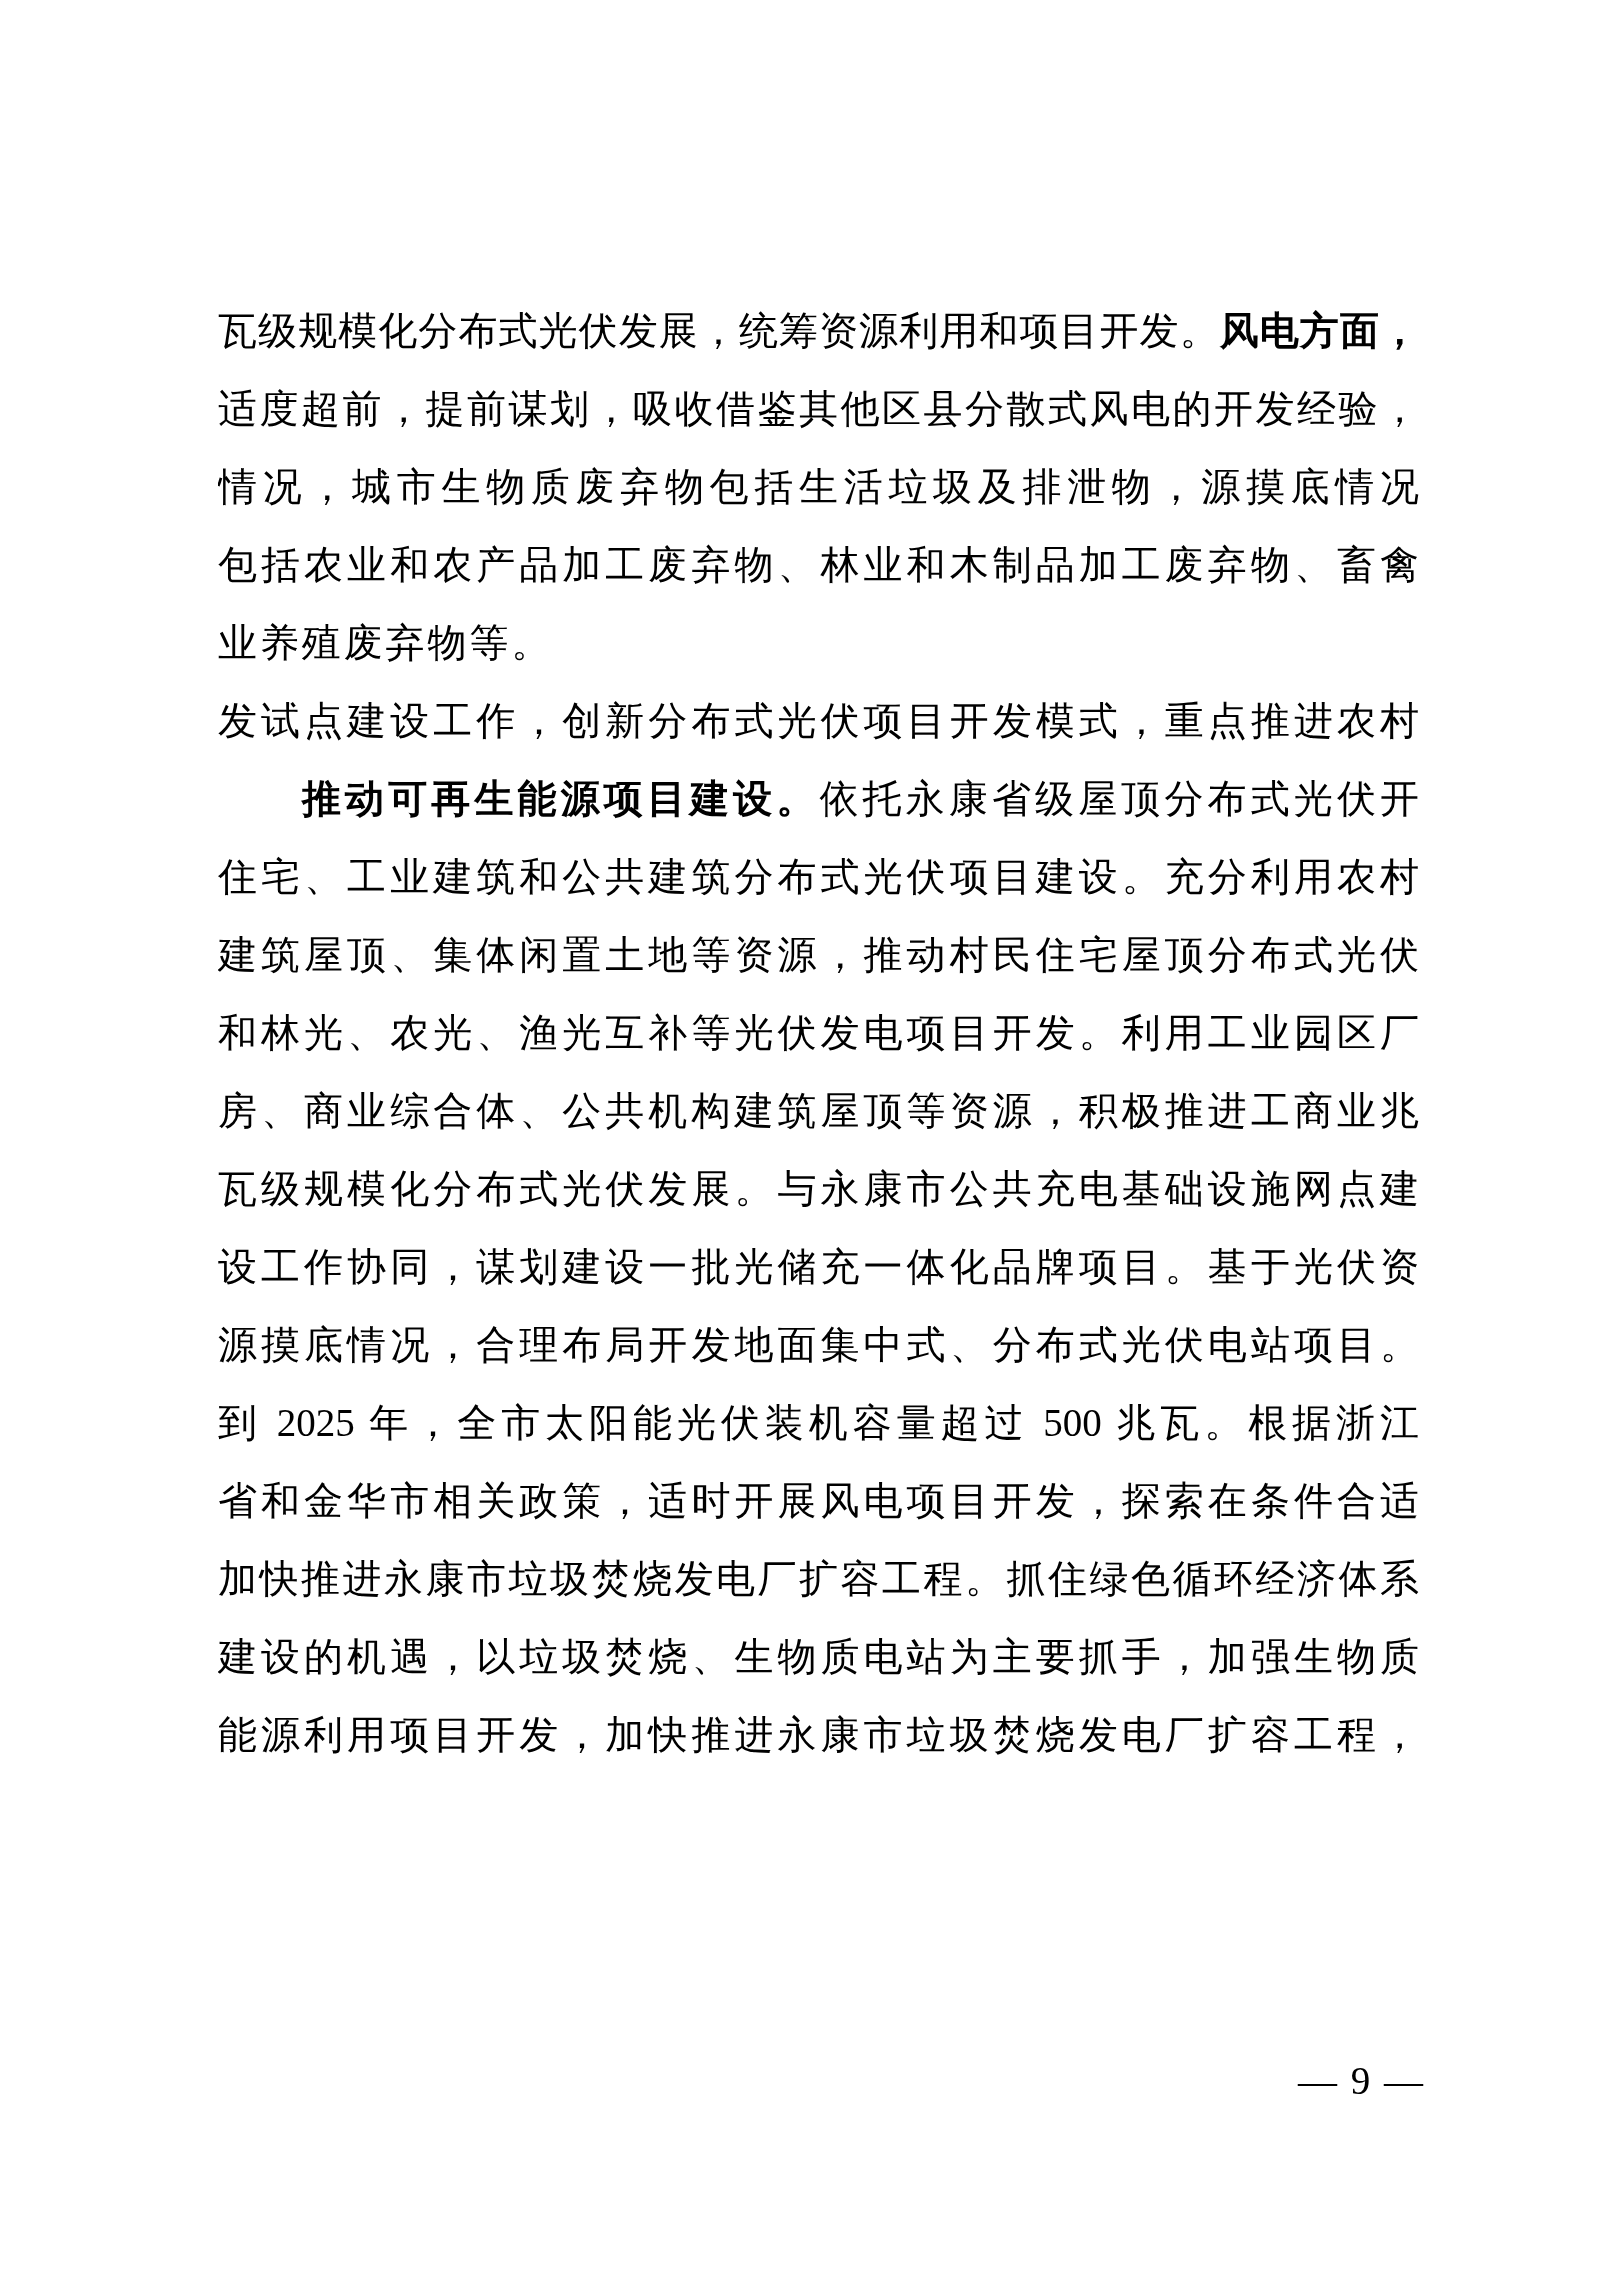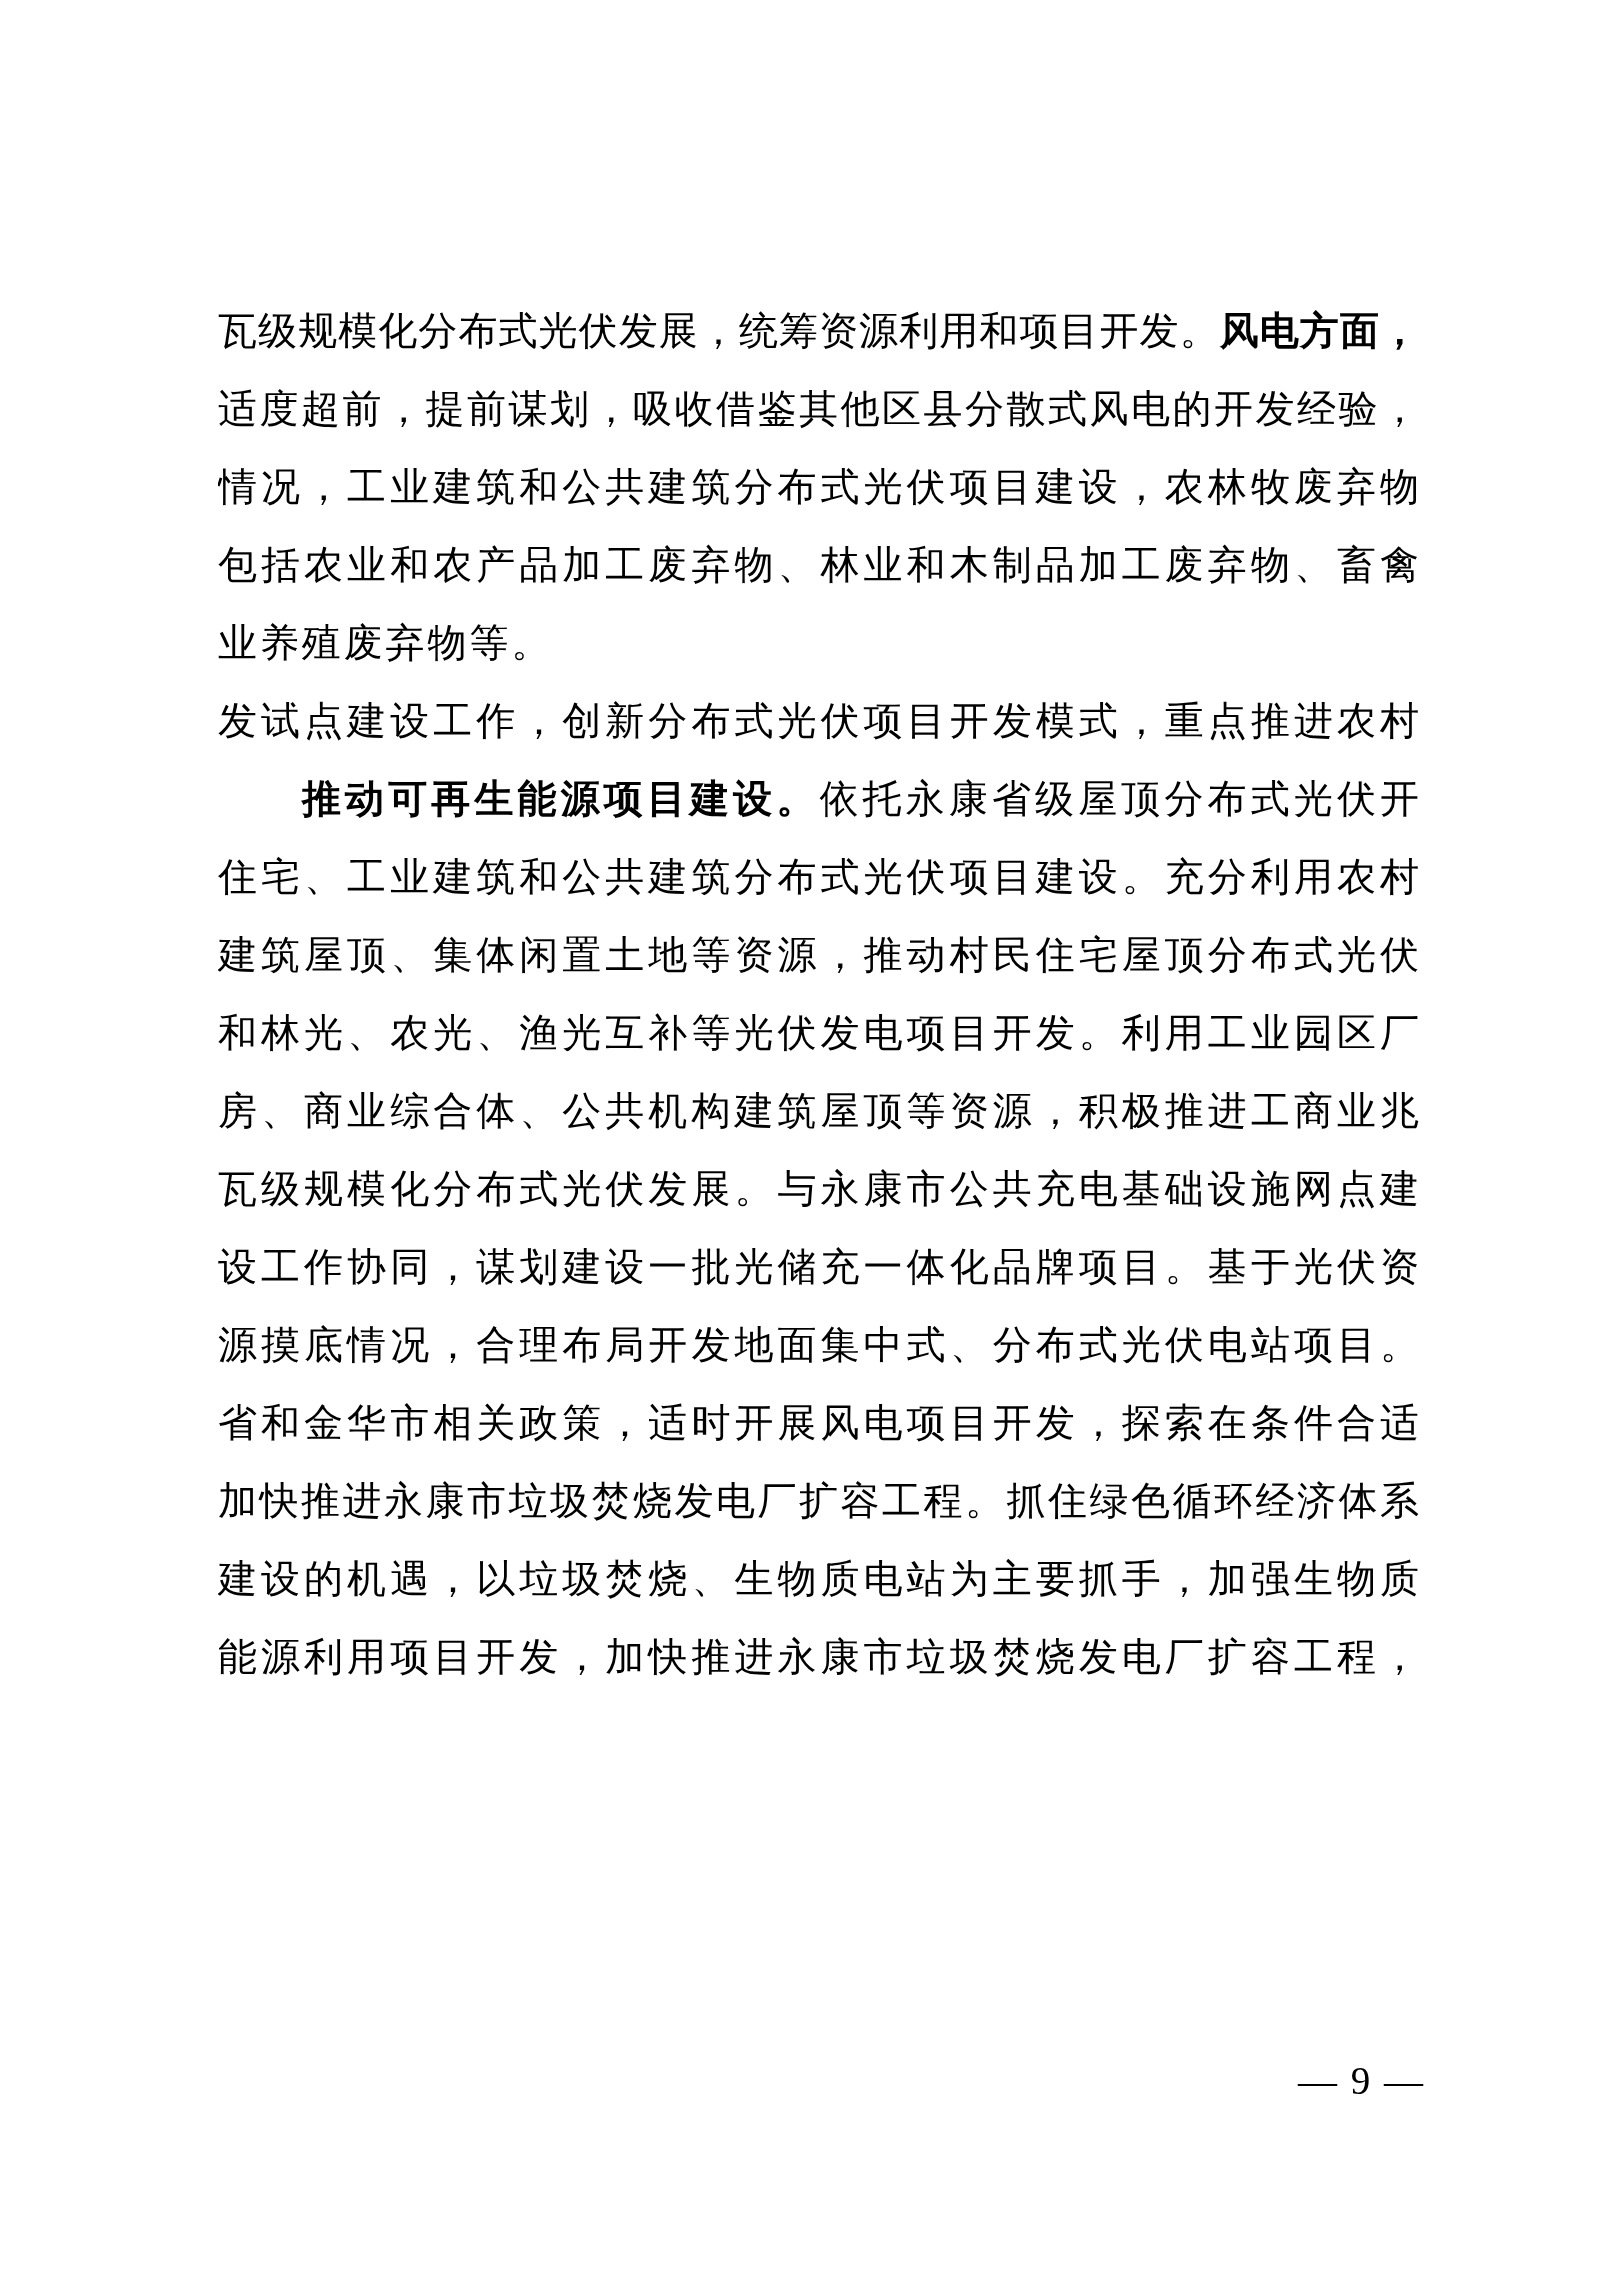--- a/index.html
+++ b/index.html
@@ -60,32 +60,33 @@
     font-family: "Liberation Serif", "DejaVu Serif", serif;
   }
 </style>
 </head>
 <body>
 
 <div class="page">
   <div class="text-block">
       <div class="line"><span class="seg">瓦级规模化分布式光伏发展，统筹资源利用和项目开发。</span><span class="seg bold">风电方面，</span></div>
       <div class="line"><span class="seg">适度超前，提前谋划，吸收借鉴其他区县分散式风电的开发经验，</span></div>
-      <div class="line"><span class="seg">情况，工业建筑和公共建筑分布式光伏项目建设，农林牧废弃物</span></div>
+      <div class="line"><span class="seg">情况，城市生物质废弃物包括生活垃圾及排泄物，源摸底情况</span></div>
       <div class="line"><span class="seg">包括农业和农产品加工废弃物、林业和木制品加工废弃物、畜禽</span></div>
       <div class="line no-justify"><span class="seg">业养殖废弃物等。</span></div>
       <div class="line"><span class="seg">发试点建设工作，创新分布式光伏项目开发模式，重点推进农村</span></div>
       <div class="line indent"><span class="seg bold">推动可再生能源项目建设。</span><span class="seg">依托永康省级屋顶分布式光伏开</span></div>
       <div class="line"><span class="seg">住宅、工业建筑和公共建筑分布式光伏项目建设。充分利用农村</span></div>
       <div class="line"><span class="seg">建筑屋顶、集体闲置土地等资源，推动村民住宅屋顶分布式光伏</span></div>
       <div class="line"><span class="seg">和林光、农光、渔光互补等光伏发电项目开发。利用工业园区厂</span></div>
       <div class="line"><span class="seg">房、商业综合体、公共机构建筑屋顶等资源，积极推进工商业兆</span></div>
       <div class="line"><span class="seg">瓦级规模化分布式光伏发展。与永康市公共充电基础设施网点建</span></div>
       <div class="line"><span class="seg">设工作协同，谋划建设一批光储充一体化品牌项目。基于光伏资</span></div>
       <div class="line"><span class="seg">源摸底情况，合理布局开发地面集中式、分布式光伏电站项目。</span></div>
+      <div class="line"><span class="seg">到 2025 年，全市太阳能光伏装机容量超过 500 兆瓦。根据浙江</span></div>
       <div class="line"><span class="seg">省和金华市相关政策，适时开展风电项目开发，探索在条件合适</span></div>
       <div class="line"><span class="seg">加快推进永康市垃圾焚烧发电厂扩容工程。抓住绿色循环经济体系</span></div>
       <div class="line"><span class="seg">建设的机遇，以垃圾焚烧、生物质电站为主要抓手，加强生物质</span></div>
       <div class="line"><span class="seg">能源利用项目开发，加快推进永康市垃圾焚烧发电厂扩容工程，</span></div>
     </div>
   <div class="page-number">— 9 —</div>
 </div>
 
 
 </body></html>

